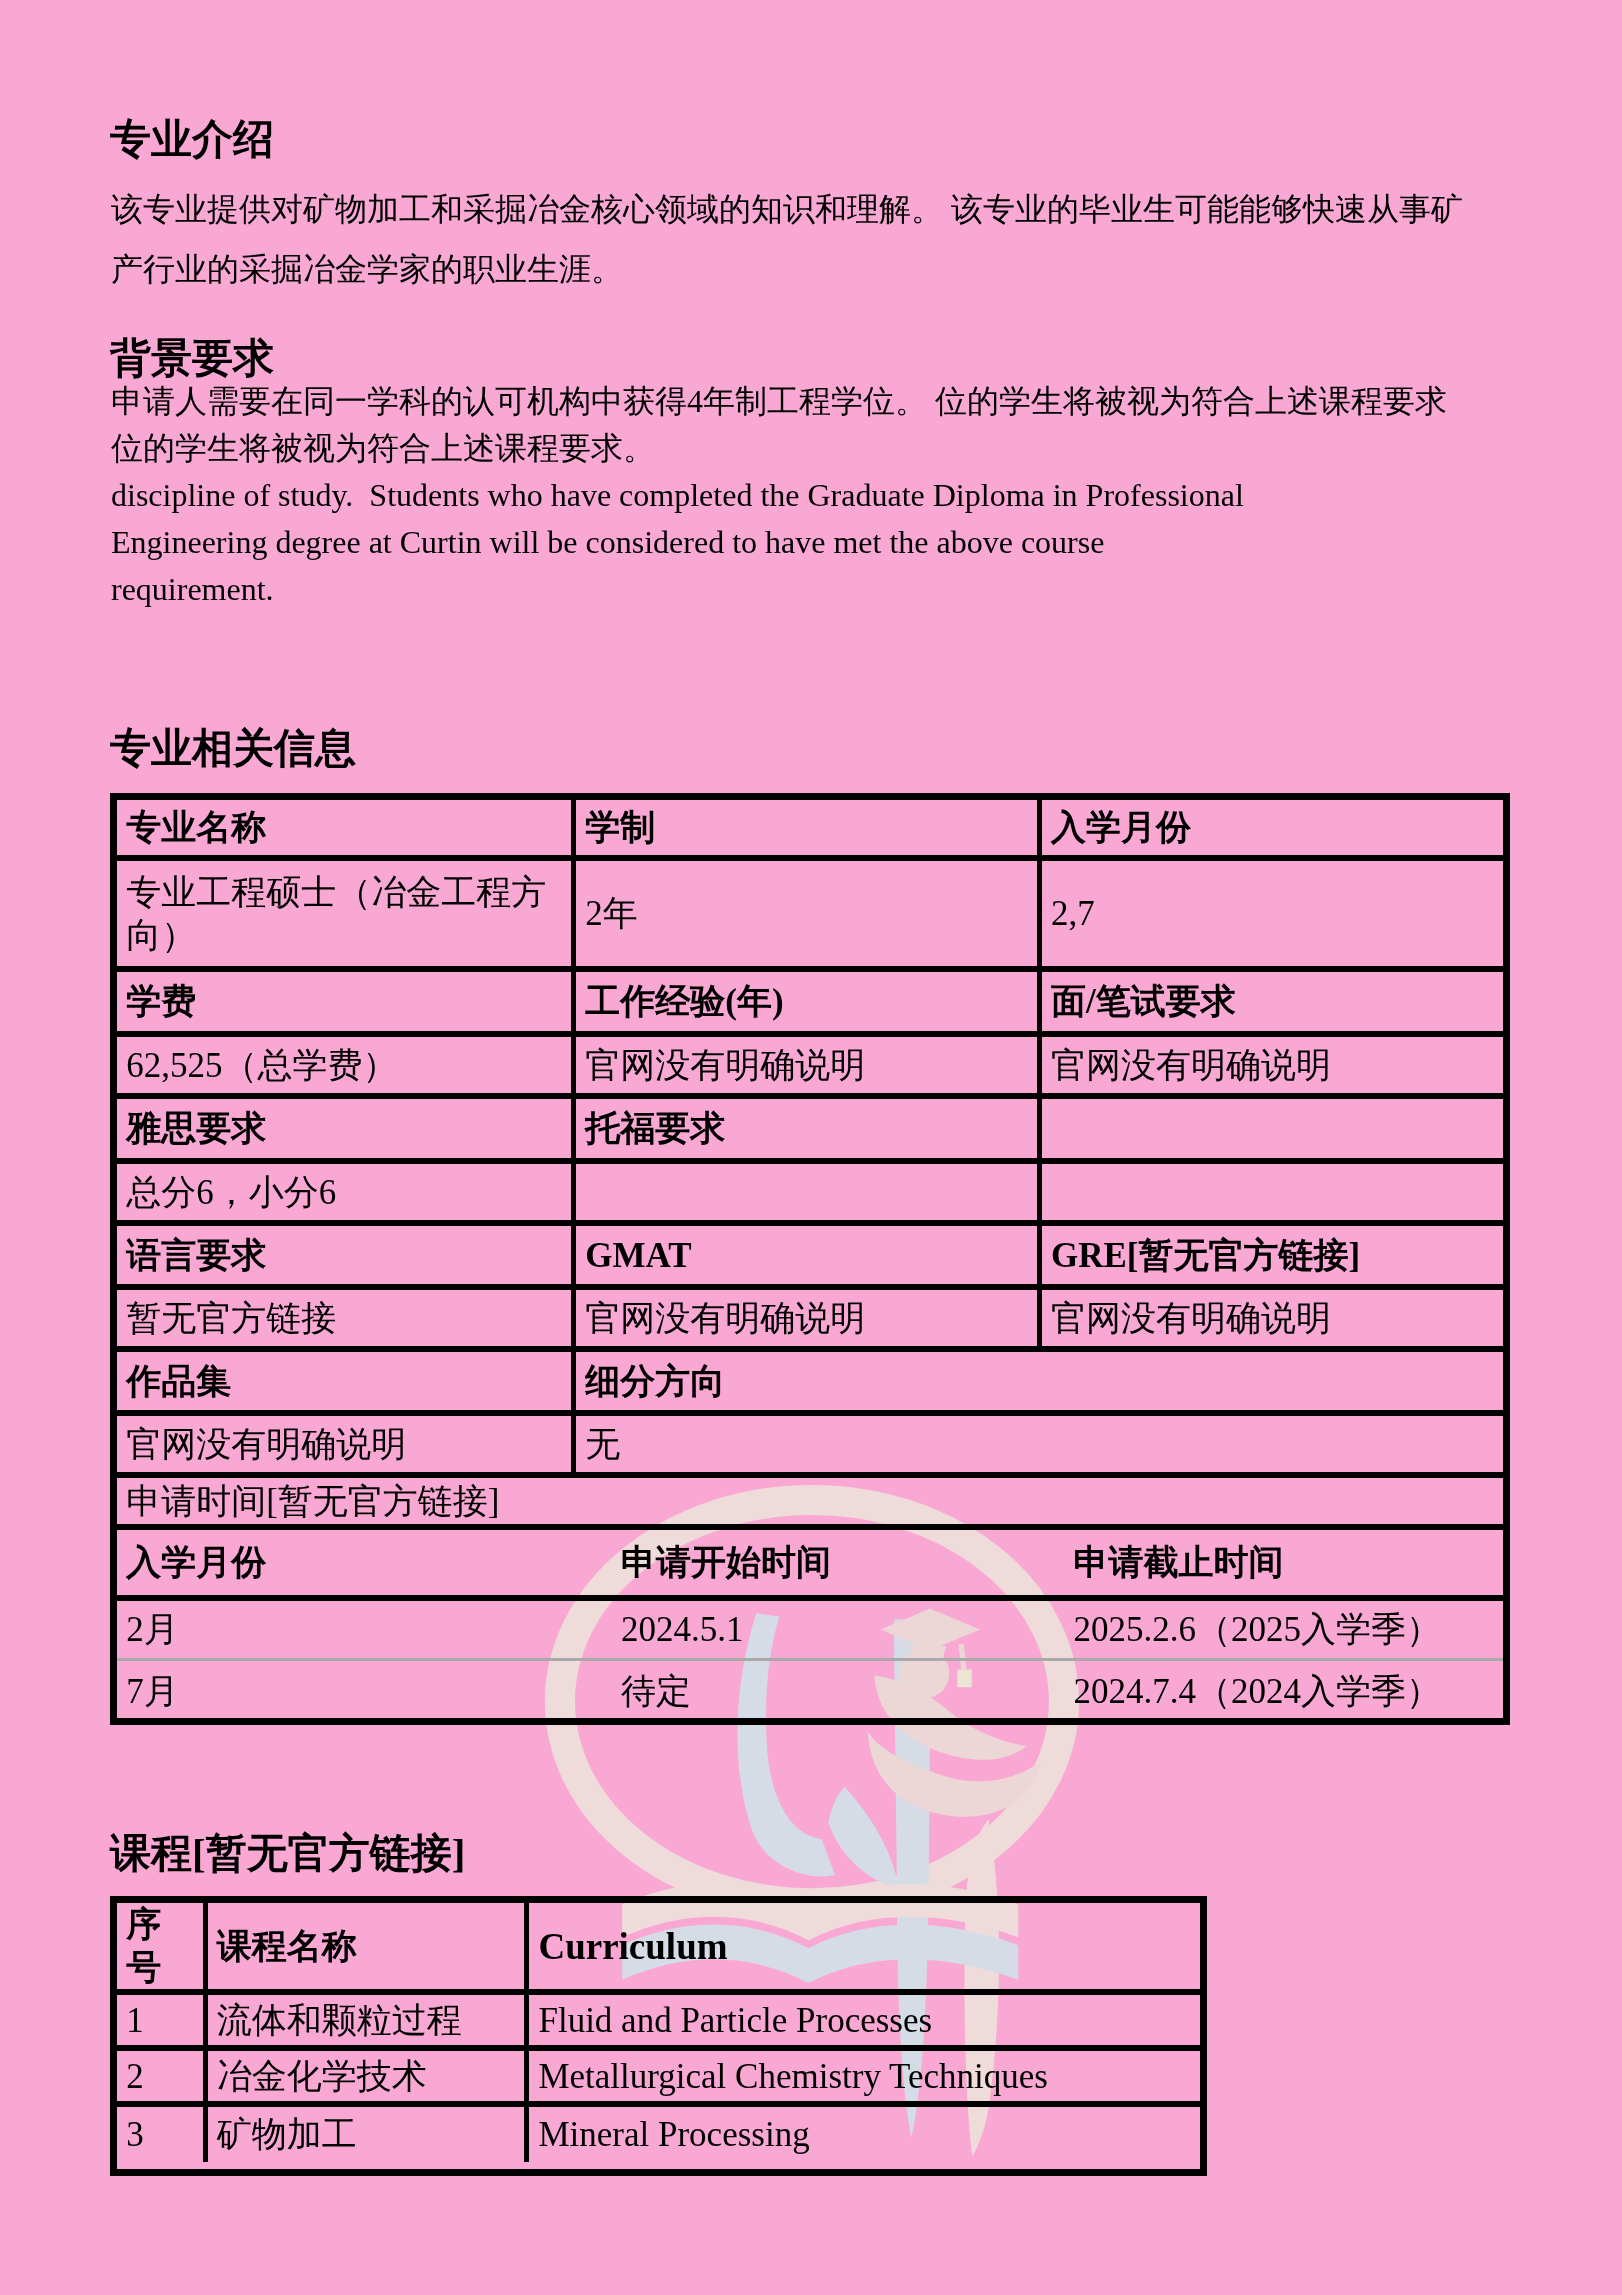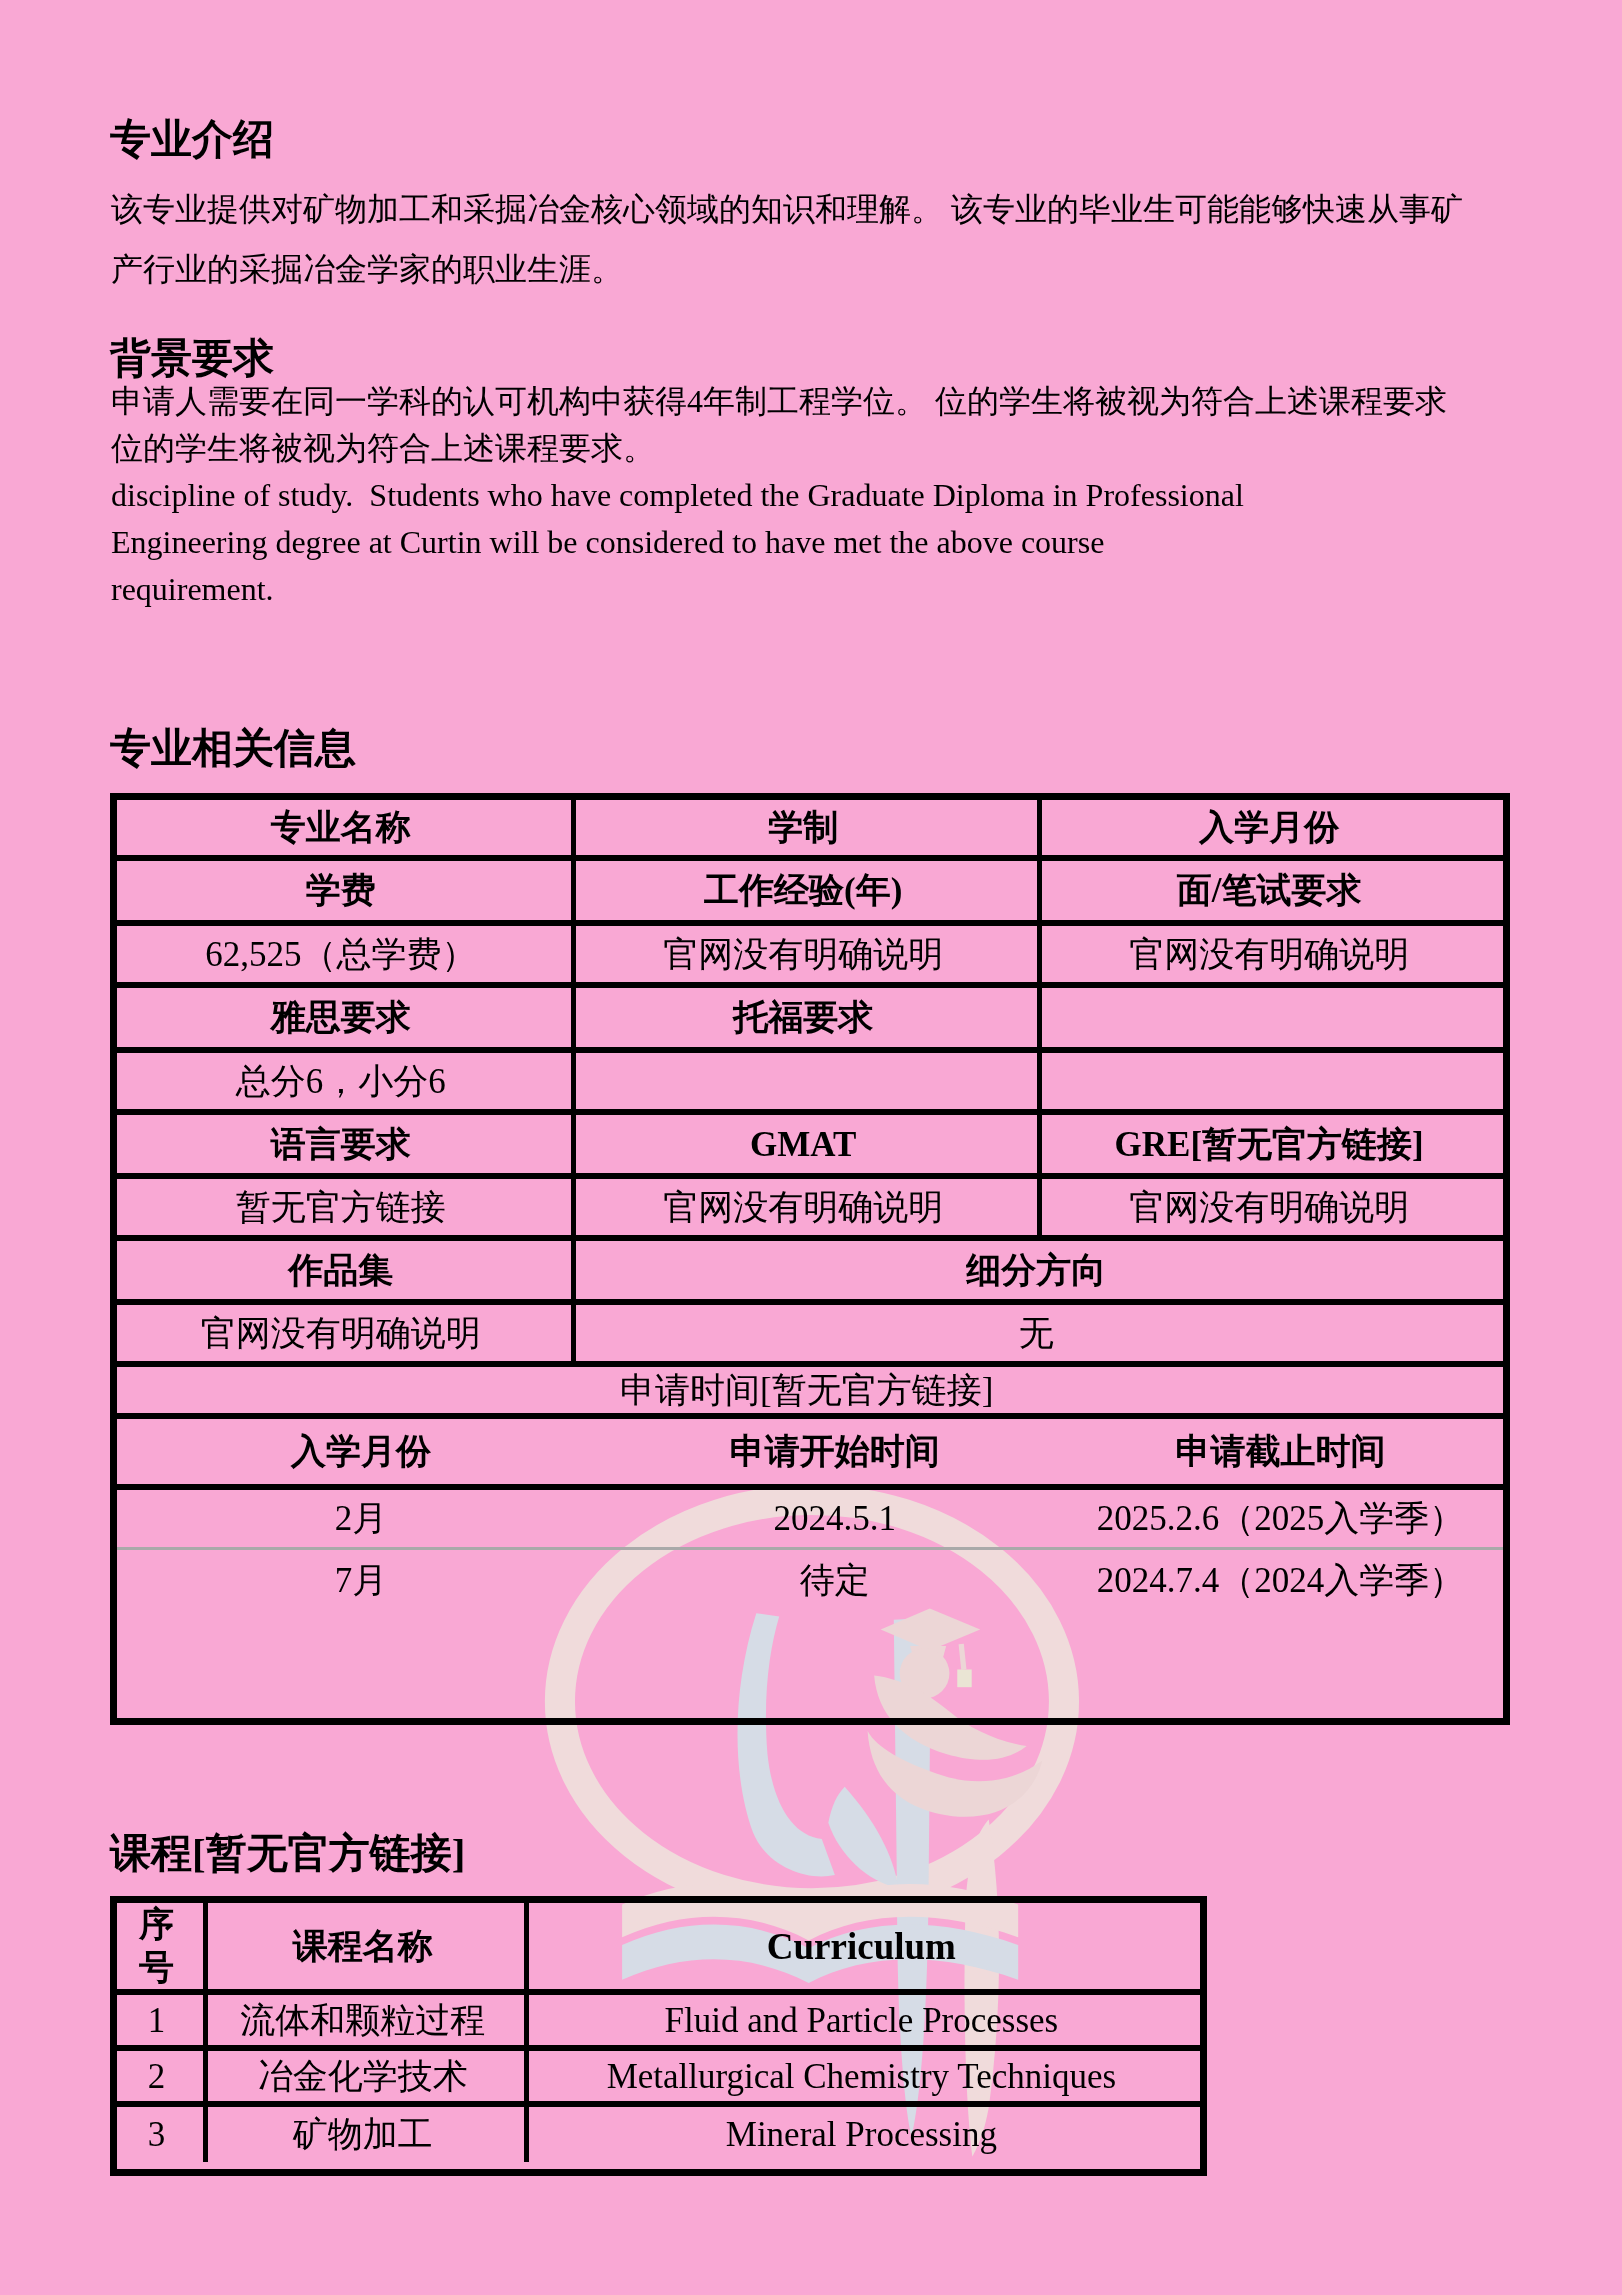--- a/index.html
+++ b/index.html
@@ -26,21 +26,20 @@
     position:absolute; left:110px; top:793px;
     width:1400px; height:932px;
     border:7.9px solid #000; box-sizing:border-box;
   }
   table { border-collapse:collapse; table-layout:fixed; width:100%; }
   td {
     font-size:35px; line-height:43px;
     padding:0 15.7px 0 9.2px;
     vertical-align:middle;
     overflow:hidden;
-    text-align:center;
   }
   .hd { font-weight:bold; }
   .bb { border-bottom:6.5px solid #000; }
   .bbg { border-bottom:3.9px solid #a9a9a9; }
   .vr { border-right:5.2px solid #000; }
 
   
   .course-wrap {
     position:absolute; left:110px; top:1896px;
     width:1097px; height:280px;
@@ -100,20 +99,25 @@
       <colgroup>
           <col style="width:456px">
           <col style="width:465px">
           <col style="width:463px">
         </colgroup>
       <tbody>
           <tr style="height:58px">
         <td class="hd bb vr">专业名称</td>
         <td class="hd bb vr">学制</td>
         <td class="hd bb">入学月份</td>
+      </tr>
+      <tr style="height:111px">
+        <td class="bb vr">专业工程硕士（冶金工程方向）</td>
+        <td class="bb vr">2年</td>
+        <td class="bb">2,7</td>
       </tr>
       <tr style="height:65px">
         <td class="hd bb vr">学费</td>
         <td class="hd bb vr">工作经验(年)</td>
         <td class="hd bb">面/笔试要求</td>
       </tr>
       <tr style="height:62px">
         <td class="bb vr">62,525（总学费）</td>
         <td class="bb vr">官网没有明确说明</td>
         <td class="bb">官网没有明确说明</td>

